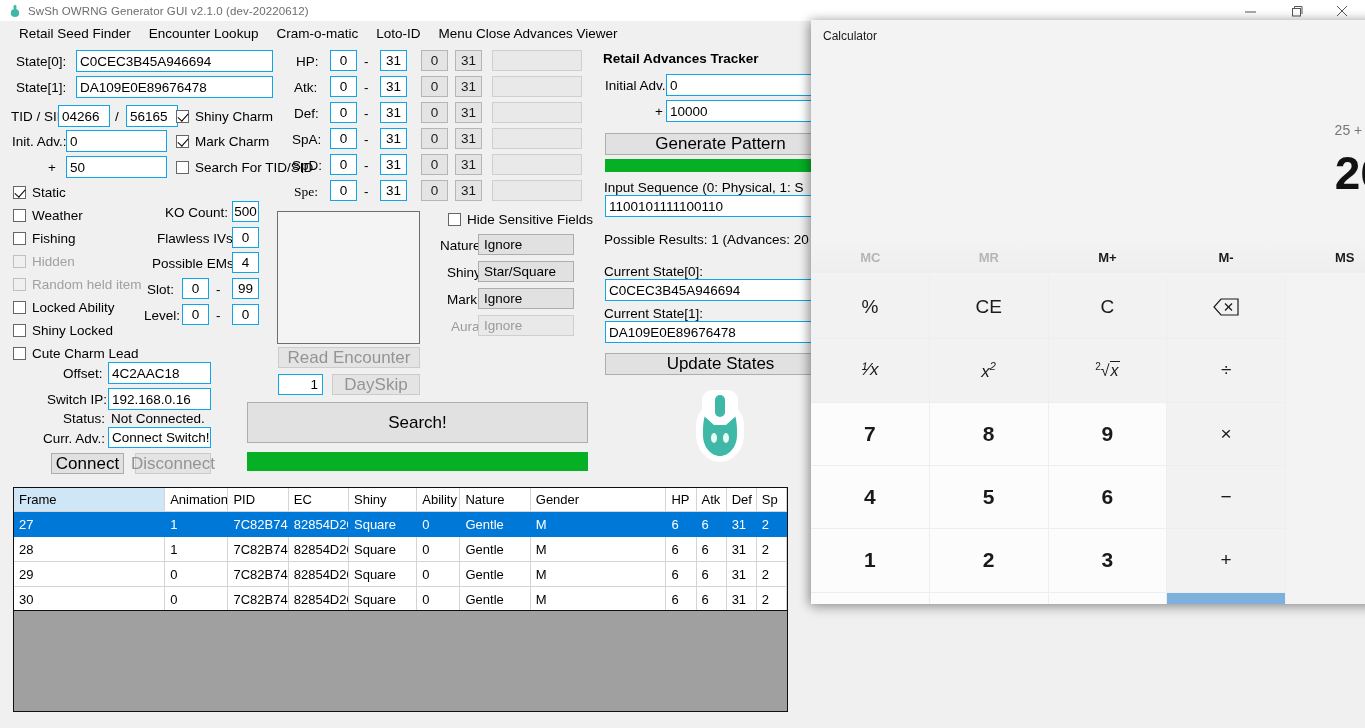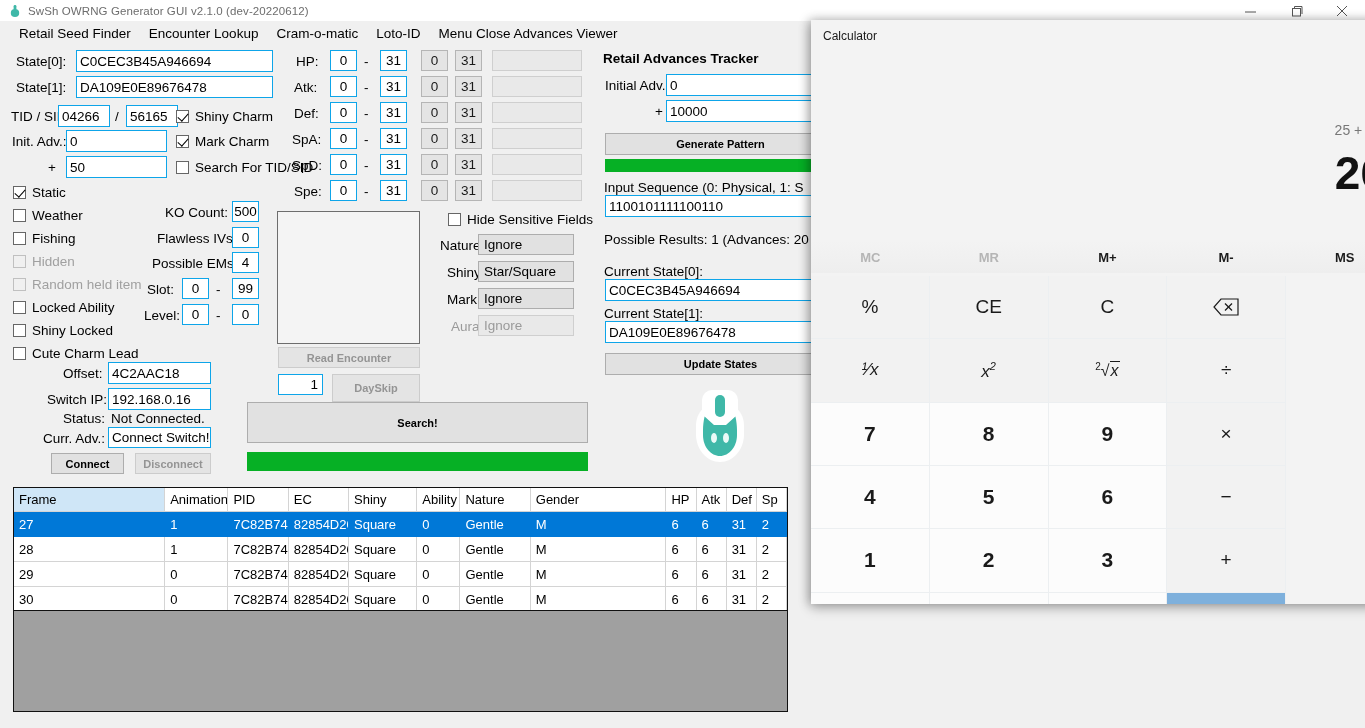--- a/index.html
+++ b/index.html
@@ -59,22 +59,22 @@
     width:13px; height:13px; background:#fff; border:1px solid #666;
     position:relative; flex:0 0 auto;
   }
   .cb.dis .mark { background:#f0f0f0; border-color:#c0c0c0; }
   .cb .mark.checked::after {
     content:""; position:absolute; left:3px; top:0px; width:5px; height:9px;
     border:solid #000; border-width:0 1.6px 1.6px 0; transform:rotate(42deg);
   }
   .btn {
     position:absolute; background:#e1e1e1; border:1px solid #adadad;
-    font-size:11px; color:#000; display:flex; align-items:center;
-    justify-content:center; white-space:nowrap;font-weight:bold;
+    font-size:17px; color:#000; display:flex; align-items:center;
+    justify-content:center; white-space:nowrap;
   }
   .btn.dis { color:#949494; background:#e4e4e4; border-color:#cccccc; }
   .combo {
     position:absolute; background:#e1e1e1; border:1px solid #adadad;
     font-size:13.5px; color:#000; display:flex; align-items:center;
     padding-left:5px; white-space:nowrap; overflow:hidden;
   }
   .combo.dis { color:#9a9a9a; background:#e9e9e9; border-color:#cfcfcf; }
   .panel-white {
     position:absolute; background:#f4f4f4; border:1px solid #6d6d6d;
@@ -339,21 +339,21 @@
     <div class="combo dis" style="left:492px; top:128px; width:90px; height:21px;"></div>
 
     <span class="statictext" style="left:292px; top:158px;">SpD:</span>
     <div class="txt num" style="left:330px; top:154px; width:27px; height:21px;">0</div>
     <span class="statictext" style="left:364px; top:158px;">-</span>
     <div class="txt num" style="left:380px; top:154px; width:27px; height:21px;">31</div>
     <div class="box-dis" style="left:421px; top:154px; width:27px; height:21px;">0</div>
     <div class="box-dis" style="left:455px; top:154px; width:27px; height:21px;">31</div>
     <div class="combo dis" style="left:492px; top:154px; width:90px; height:21px;"></div>
 
-    <span class="statictext" style="left:294px; top:184px;">Spe:</span>
+    <span class="statictext" style="left:294px; top:184px;font-family:Liberation Serif, serif;">Spe:</span>
     <div class="txt num" style="left:330px; top:180px; width:27px; height:21px;">0</div>
     <span class="statictext" style="left:364px; top:184px;">-</span>
     <div class="txt num" style="left:380px; top:180px; width:27px; height:21px;">31</div>
     <div class="box-dis" style="left:421px; top:180px; width:27px; height:21px;">0</div>
     <div class="box-dis" style="left:455px; top:180px; width:27px; height:21px;">31</div>
     <div class="combo dis" style="left:492px; top:180px; width:90px; height:21px;"></div>
 
     <div class="panel-white" style="left:277px; top:211px; width:143px; height:133px;"></div>
 
     <div class="cb" style="left:448px; top:212px;">
@@ -367,21 +367,21 @@
     <div class="combo" style="left:478px; top:261px; width:96px; height:21px;">Star/Square</div>
 
     <span class="statictext" style="left:447px; top:292px;">Mark:</span>
     <div class="combo" style="left:478px; top:288px; width:96px; height:21px;">Ignore</div>
 
     <span class="statictext" style="left:451px; top:319px; color:#9a9a9a;">Aura:</span>
     <div class="combo dis" style="left:478px; top:315px; width:96px; height:21px;">Ignore</div>
 
     <div class="btn dis" style="left:278px; top:347px; width:142px; height:21px;">Read Encounter</div>
     <div class="txt numright" style="left:278px; top:374px; width:45px; height:21px;">1</div>
-    <div class="btn dis" style="left:332px; top:374px; width:88px; height:28px;">DaySkip</div>
+    <div class="btn dis" style="left:332px; top:374px; width:88px; height:21px;">DaySkip</div>
     <div class="btn" style="left:247px; top:402px; width:341px; height:41px;">Search!</div>
     <div class="progress" style="left:247px; top:452px; width:341px; height:19px;"></div>
 
     <div id="mascot">
       <svg width="96" height="96" viewBox="0 0 96 96">
         <g>
           <path d="M40 8 h16 a10 10 0 0 1 10 10 v22 h-36 v-22 a10 10 0 0 1 10 -10 z" fill="#fff"></path>
           <path d="M24 44 c0-14 10-24 24-24 s24 10 24 24 v8 c0 16-11 28-24 28 s-24-12-24-28 z" fill="#fff"></path>
           <rect x="43" y="13" width="10" height="22" rx="5" fill="#3fb8a8"></rect>
           <path d="M31 48 c0-4 .5-9 1.6-13.5 L42 43 h12 l9.4-8.5 C64.5 39 65 44 65 48 v5 c0 12-8 21-17 21 s-17-9-17-21 z" fill="#3fb8a8"></path>

